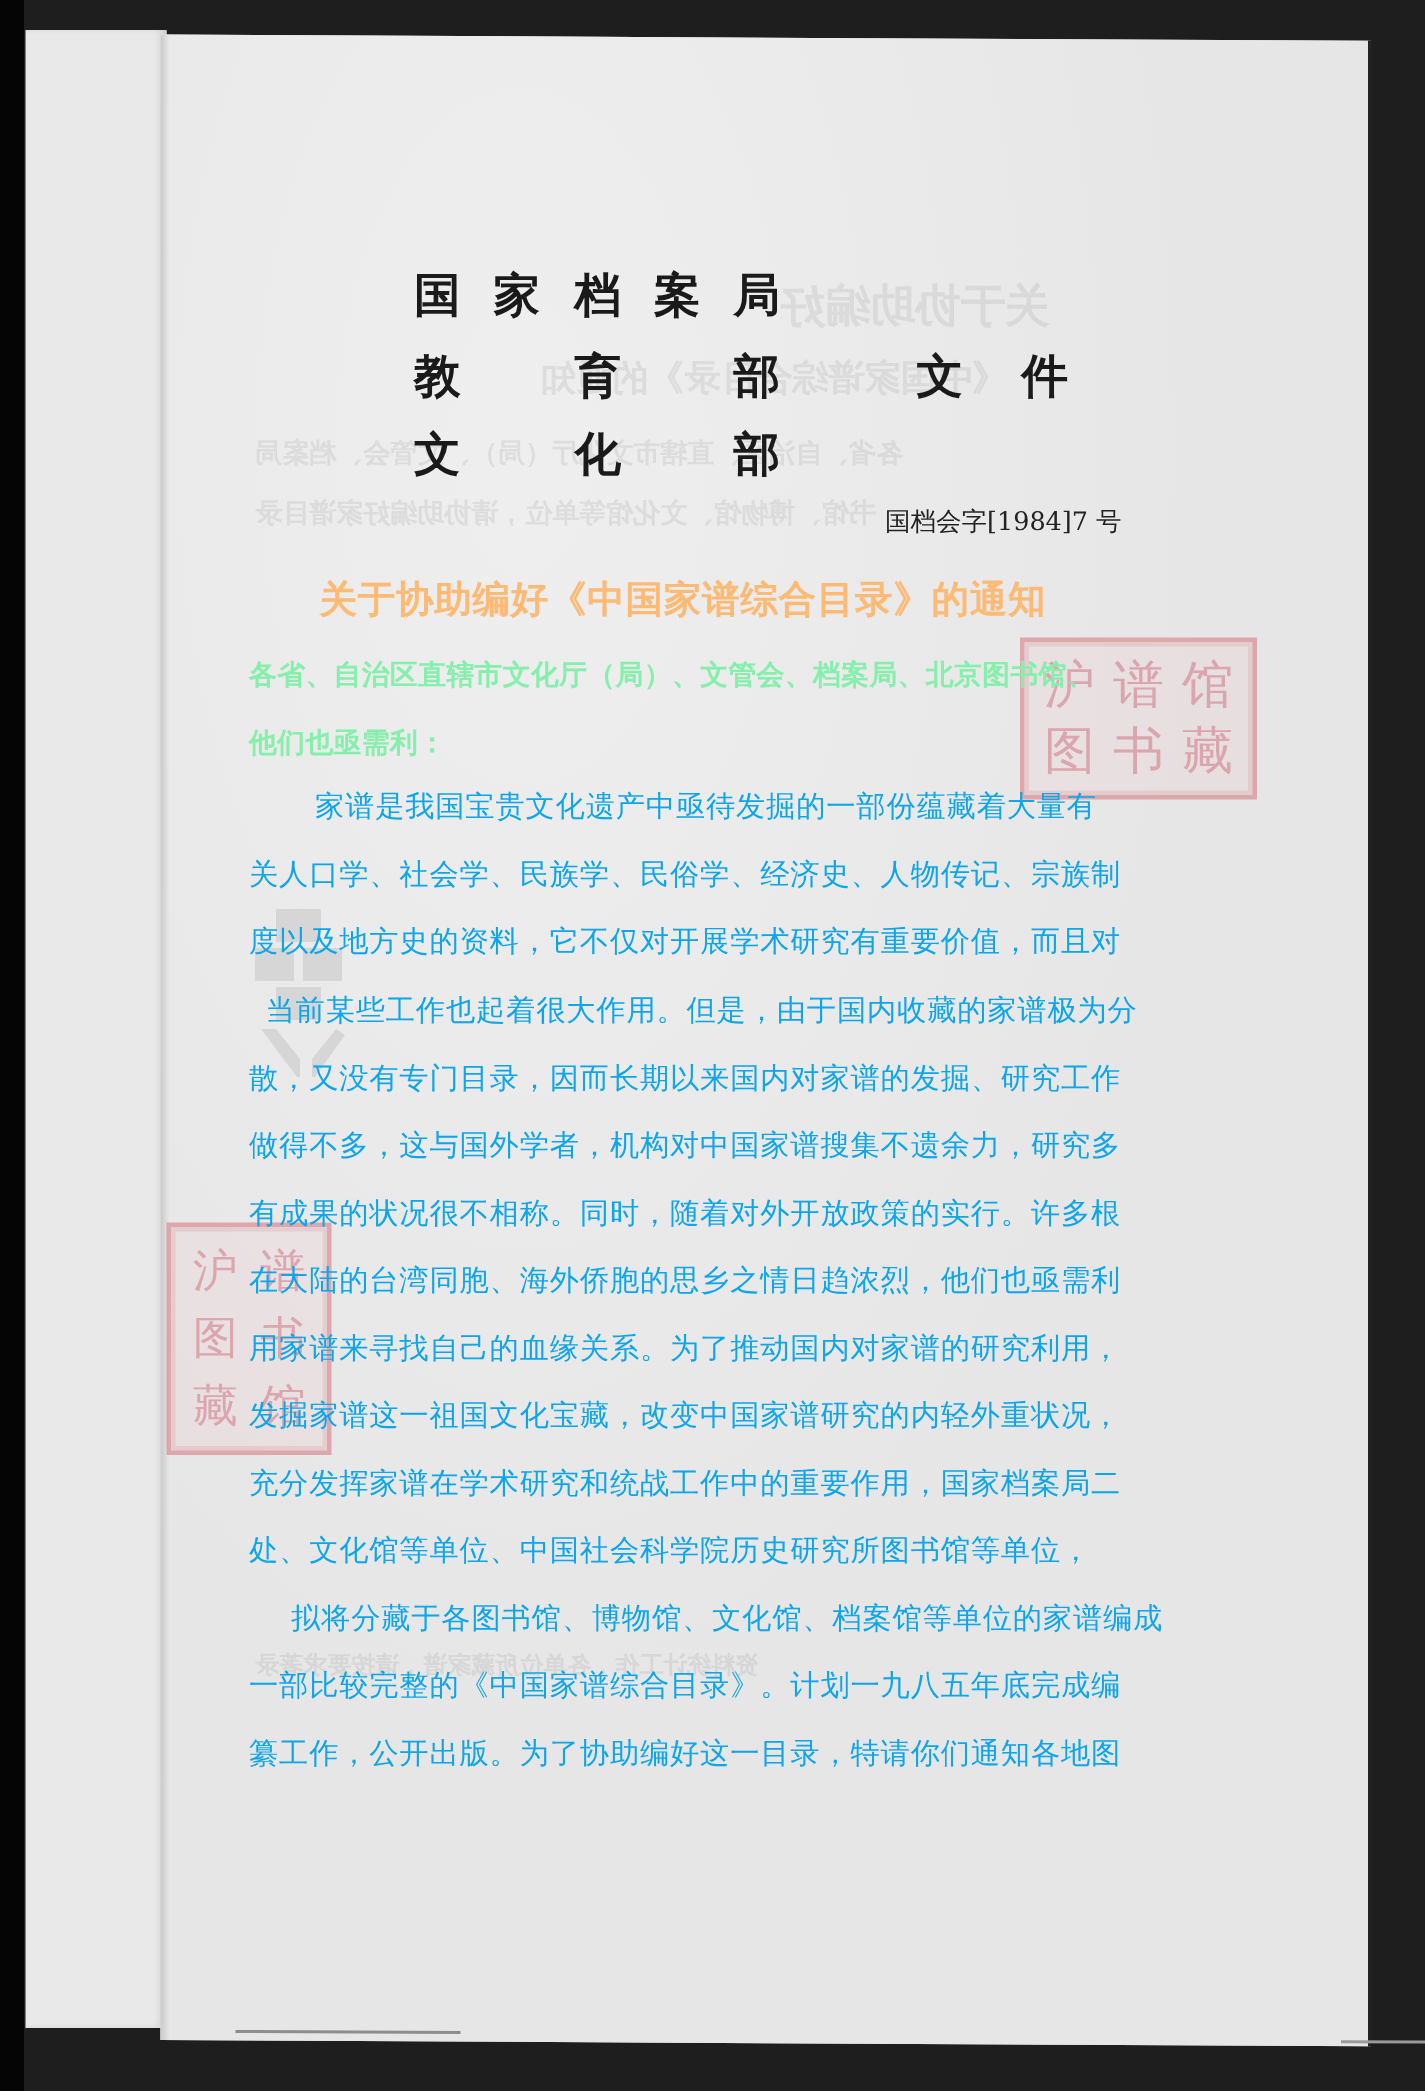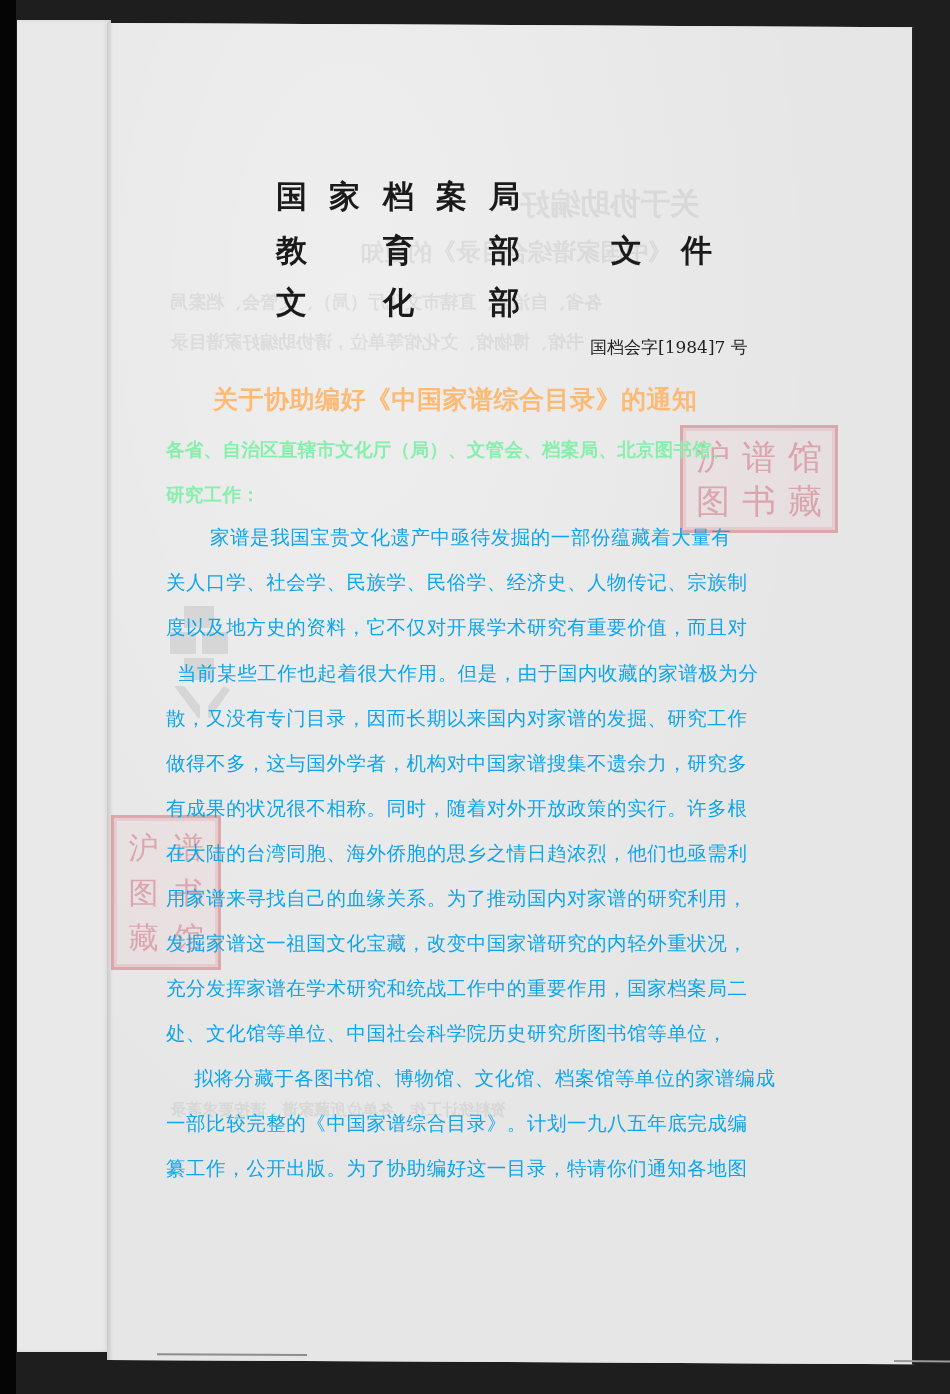--- a/index.html
+++ b/index.html
@@ -265,21 +265,21 @@
 <div class="seal seal-left">
   <span>沪</span>
   <span>谱</span>
   <span>图</span>
   <span>书</span>
   <span>藏</span>
   <span>馆</span>
 </div>
 
 <div class="addressee" style="top:437px;">各省、自治区直辖市文化厅（局）、文管会、档案局、北京图书馆、</div>
-<div class="addressee" style="top:482px;">研究工作：</div>
+<div class="addressee" style="top:482px;">他们也亟需利：</div>
 
 <div class="body-line" style="top:524px;left:210px;">家谱是我国宝贵文化遗产中亟待发掘的一部份蕴藏着大量有</div>
 <div class="body-line" style="top:569px;">关人口学、社会学、民族学、民俗学、经济史、人物传记、宗族制</div>
 <div class="body-line" style="top:614px;">度以及地方史的资料，它不仅对开展学术研究有重要价值，而且对</div>
 <div class="body-line" style="top:660px;margin-left:11px;">当前某些工作也起着很大作用。但是，由于国内收藏的家谱极为分</div>
 <div class="body-line" style="top:705px;">散，又没有专门目录，因而长期以来国内对家谱的发掘、研究工作</div>
 <div class="body-line" style="top:750px;">做得不多，这与国外学者，机构对中国家谱搜集不遗余力，研究多</div>
 <div class="body-line" style="top:795px;">有成果的状况很不相称。同时，随着对外开放政策的实行。许多根</div>
 <div class="body-line" style="top:840px;">在大陆的台湾同胞、海外侨胞的思乡之情日趋浓烈，他们也亟需利</div>
 <div class="body-line" style="top:885px;">用家谱来寻找自己的血缘关系。为了推动国内对家谱的研究利用，</div>

